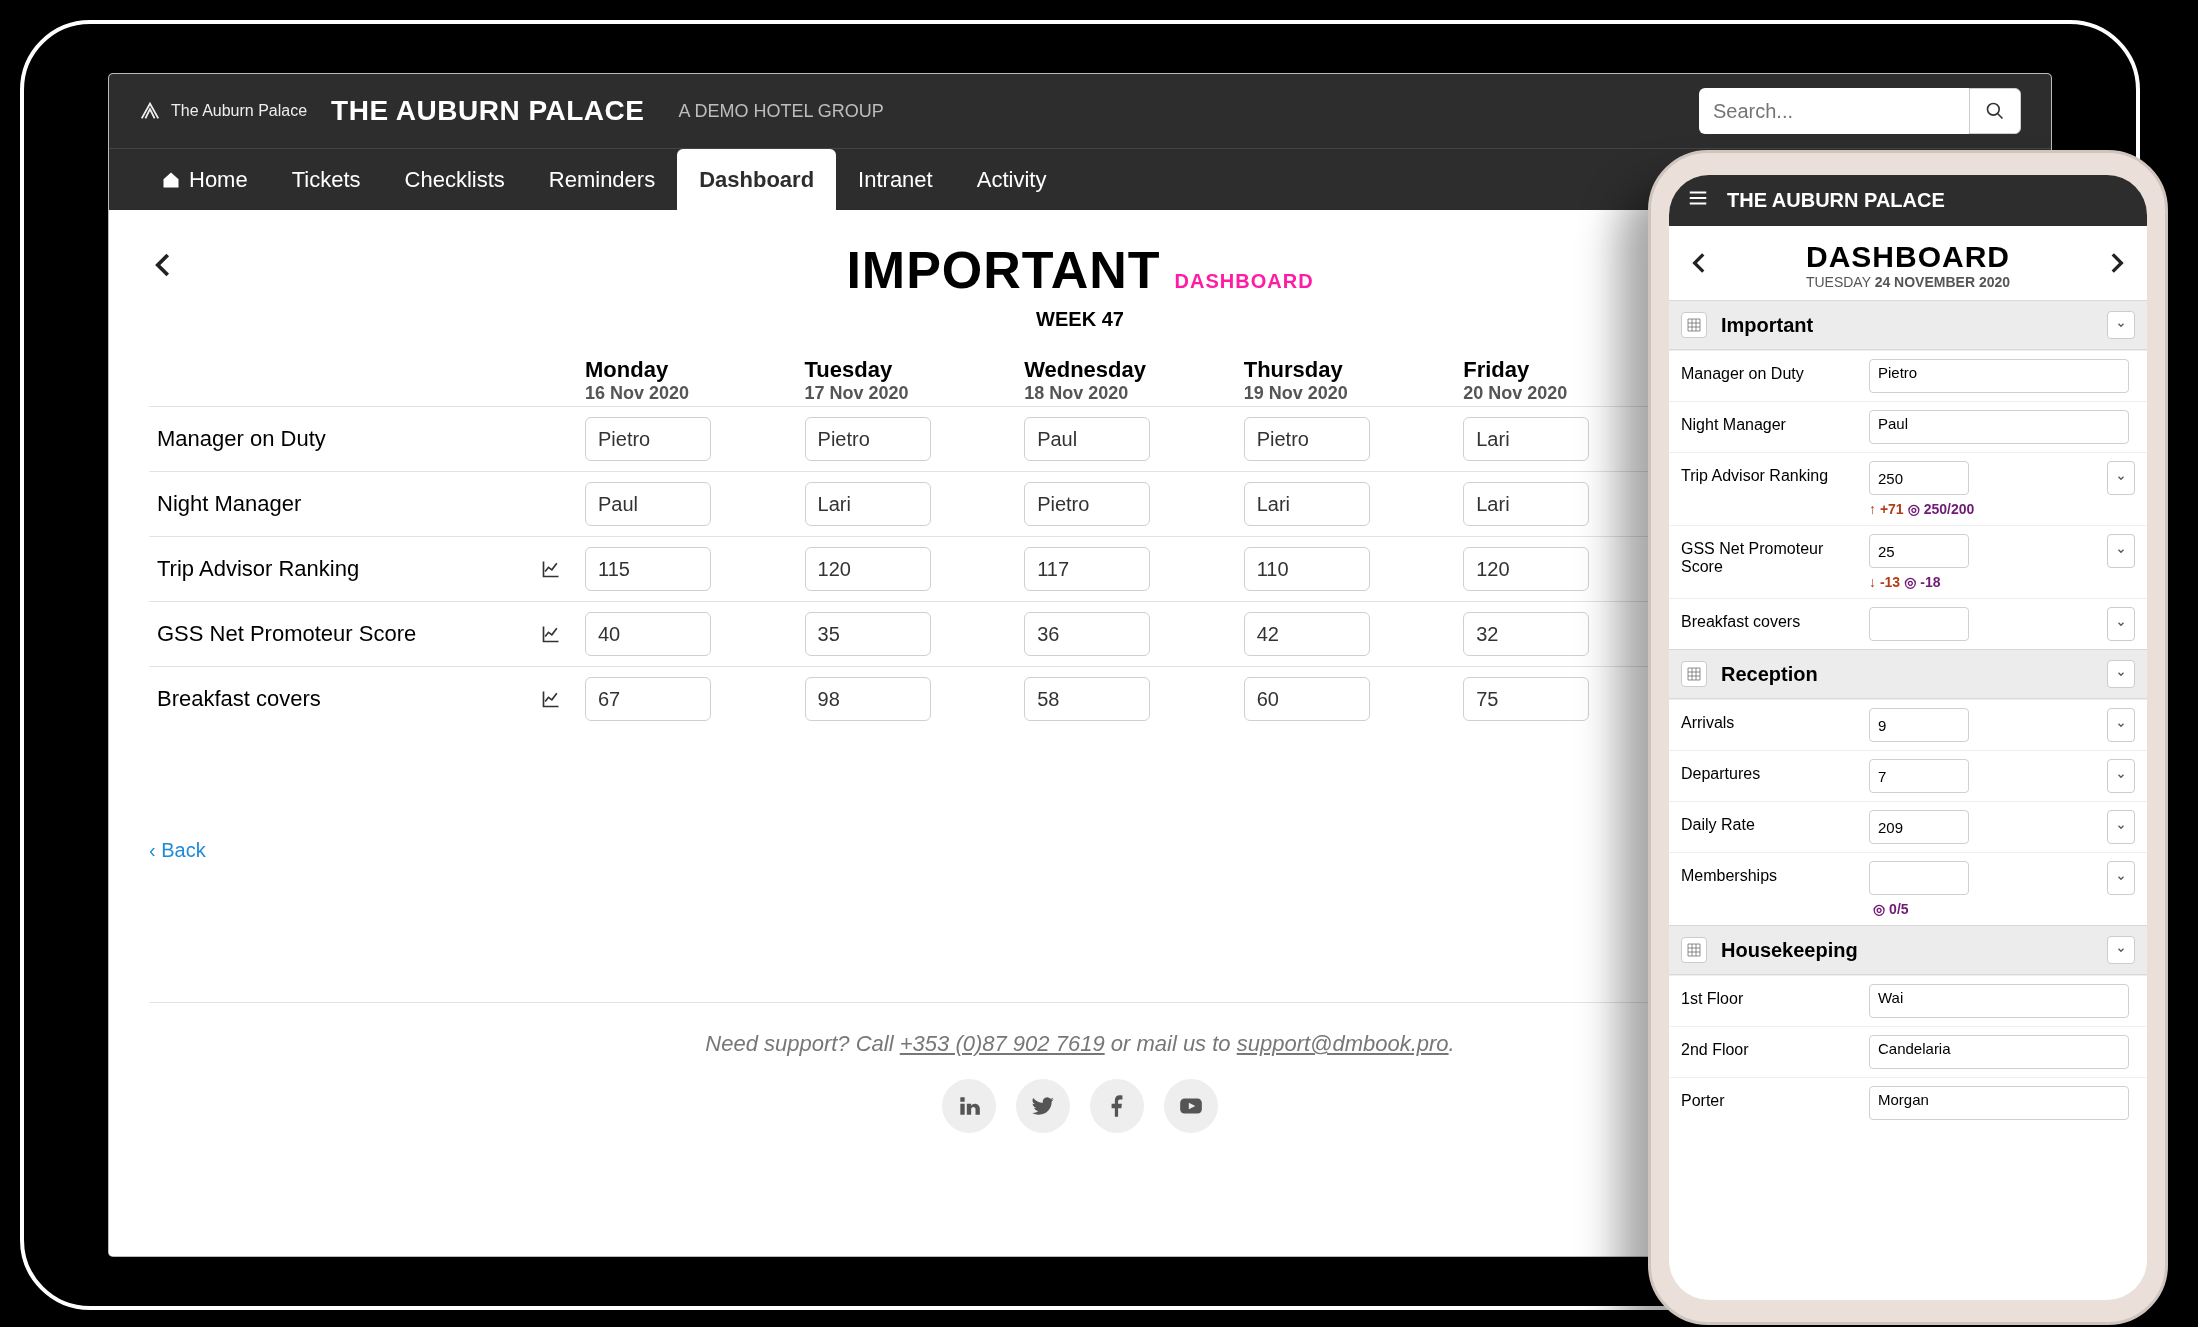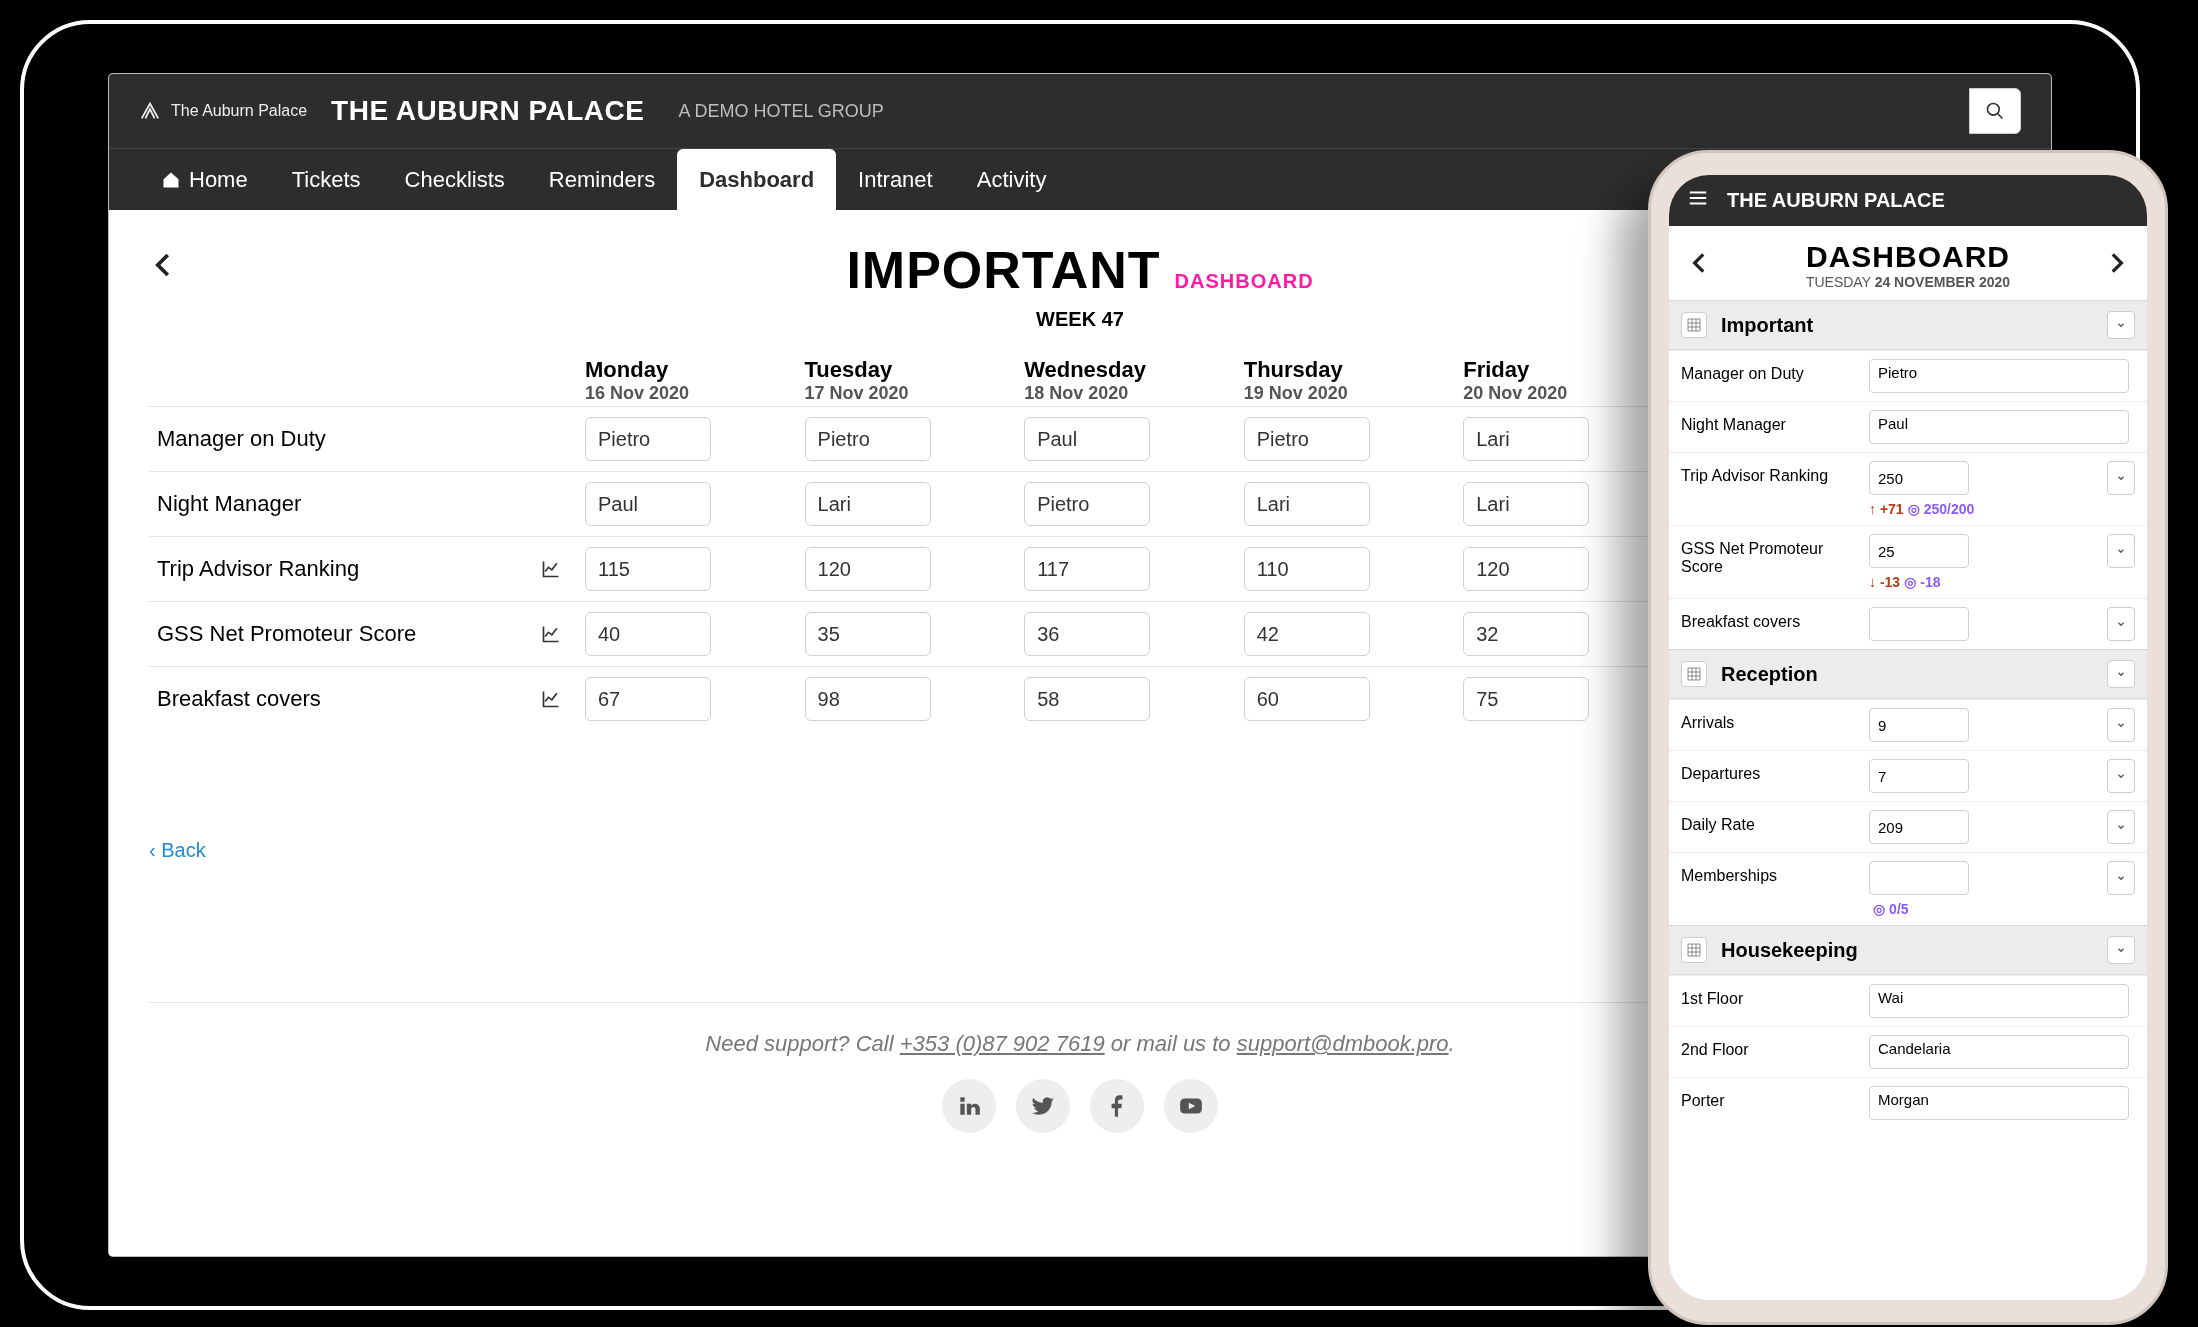--- a/index.html
+++ b/index.html
@@ -152,21 +152,21 @@
   .ph-row .lbl{width:178px;font-size:16px;padding-top:6px;}
   .ph-field{position:relative;}
   .ph-row input, .ph-row textarea{
     width:100px;height:34px;border:1px solid #d0d0d0;border-radius:4px;padding:4px 8px;font-size:15px;font-family:inherit;
   }
   .ph-row textarea{width:260px;height:34px;resize:none;}
   .ph-row .dd{width:28px;height:34px;border:1px solid #ccc;border-radius:4px;background:#fff;display:flex;align-items:center;justify-content:center;margin-left:auto;cursor:pointer;}
   .delta{font-size:14px;margin-top:6px;}
   .d-up{color:#b43c1a;font-weight:700;}
   .d-down{color:#b43c1a;font-weight:700;}
-  .d-target{color:#8b5cf6;font-weight:600;margin-left:4px;}
+  .d-target{color:#701a75;font-weight:600;margin-left:4px;}
 
   
   svg.chev,svg.caret{stroke:#222;fill:none;stroke-width:3;}
 </style>
 </head>
 <body>
 
 <div class="tablet-frame">
   <div class="tablet-screen">
 
@@ -174,20 +174,21 @@
       <div class="brand-logo">
         <svg viewBox="0 0 24 24">
             <path fill="none" stroke="currentColor" stroke-width="2" d="M3 20 L12 4 L21 20 M7 20 L12 10 L17 20"></path>
           </svg>
         <span>The Auburn Palace</span>
       </div>
       <span class="brand-name">THE AUBURN PALACE</span>
       <span class="brand-sub">A DEMO HOTEL GROUP</span>
       <div class="topbar-spacer"></div>
       <div class="search-wrap">
+        <input class="search-input" placeholder="Search..." style="">
         <button class="search-btn">
           <svg width="20" height="20" viewBox="0 0 24 24">
               <circle cx="10" cy="10" r="7" fill="none" stroke="#333" stroke-width="2"></circle>
               <line x1="15" y1="15" x2="21" y2="21" stroke="#333" stroke-width="2"></line>
             </svg>
         </button>
       </div>
     </div>
 
     <div class="navbar">

